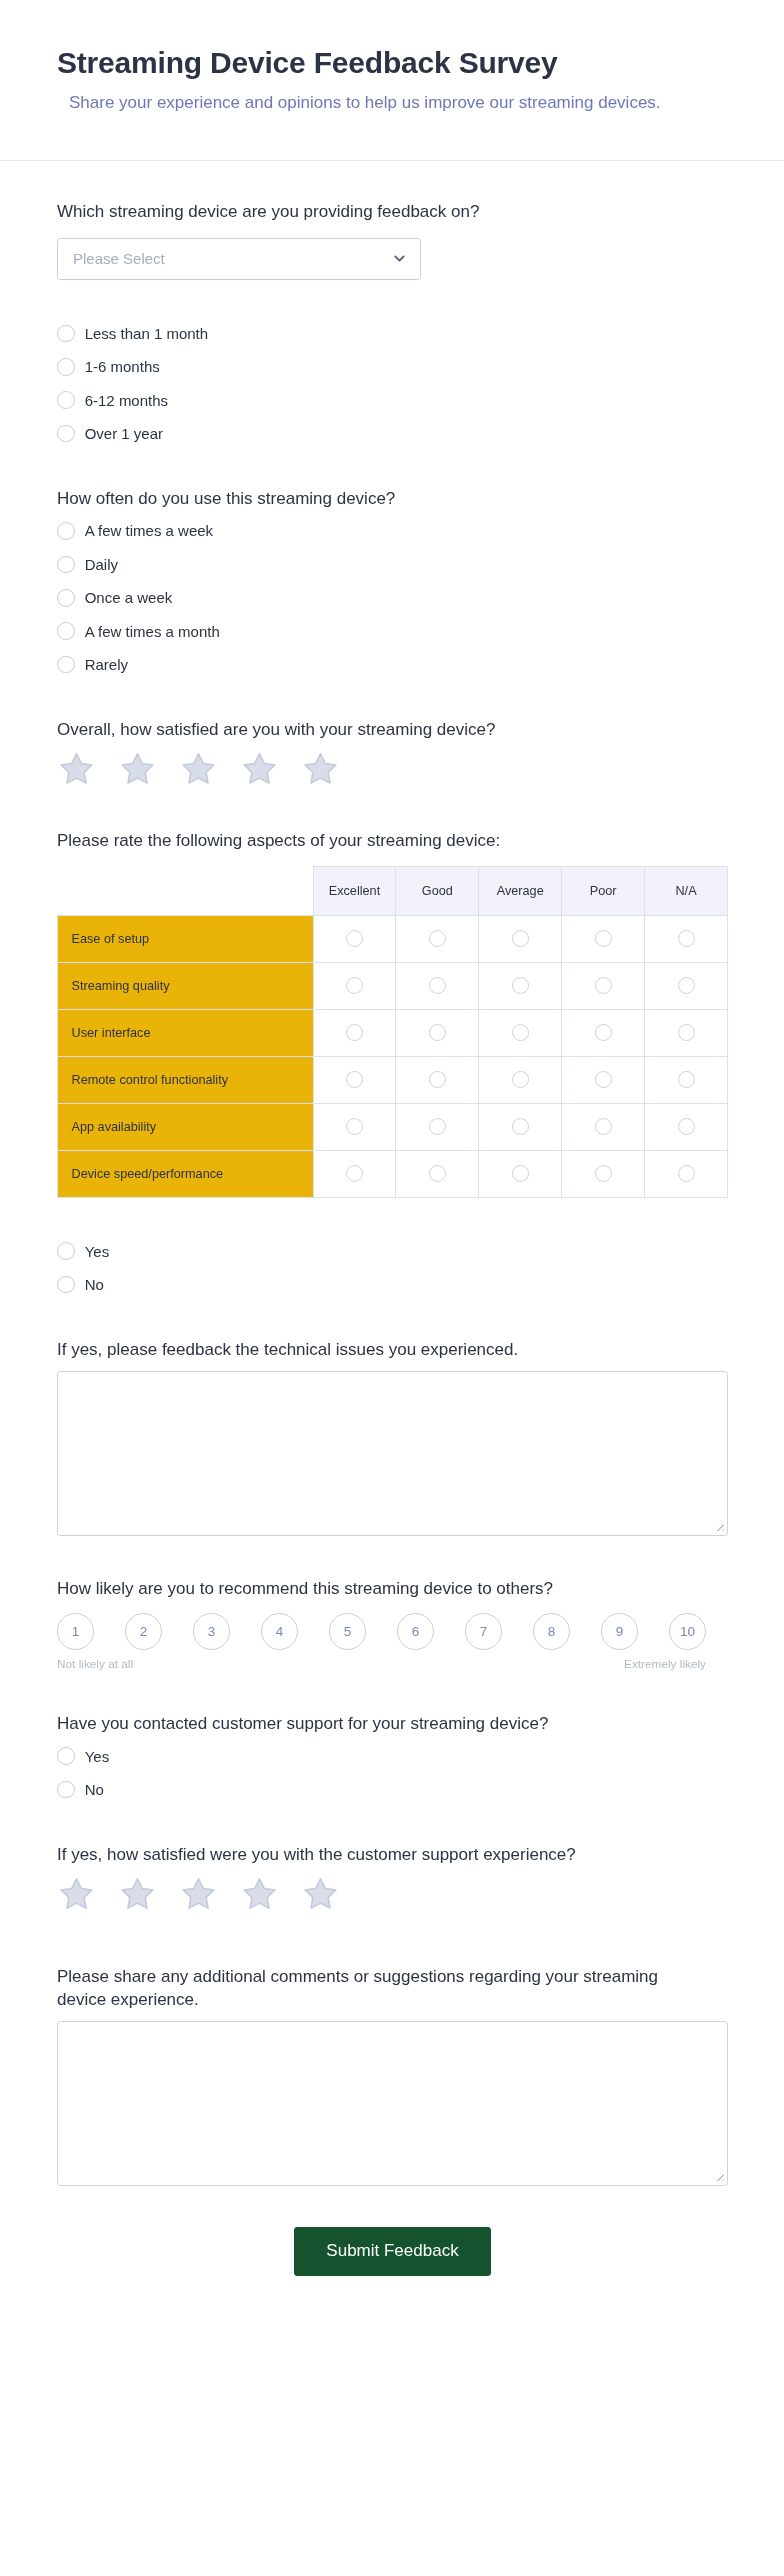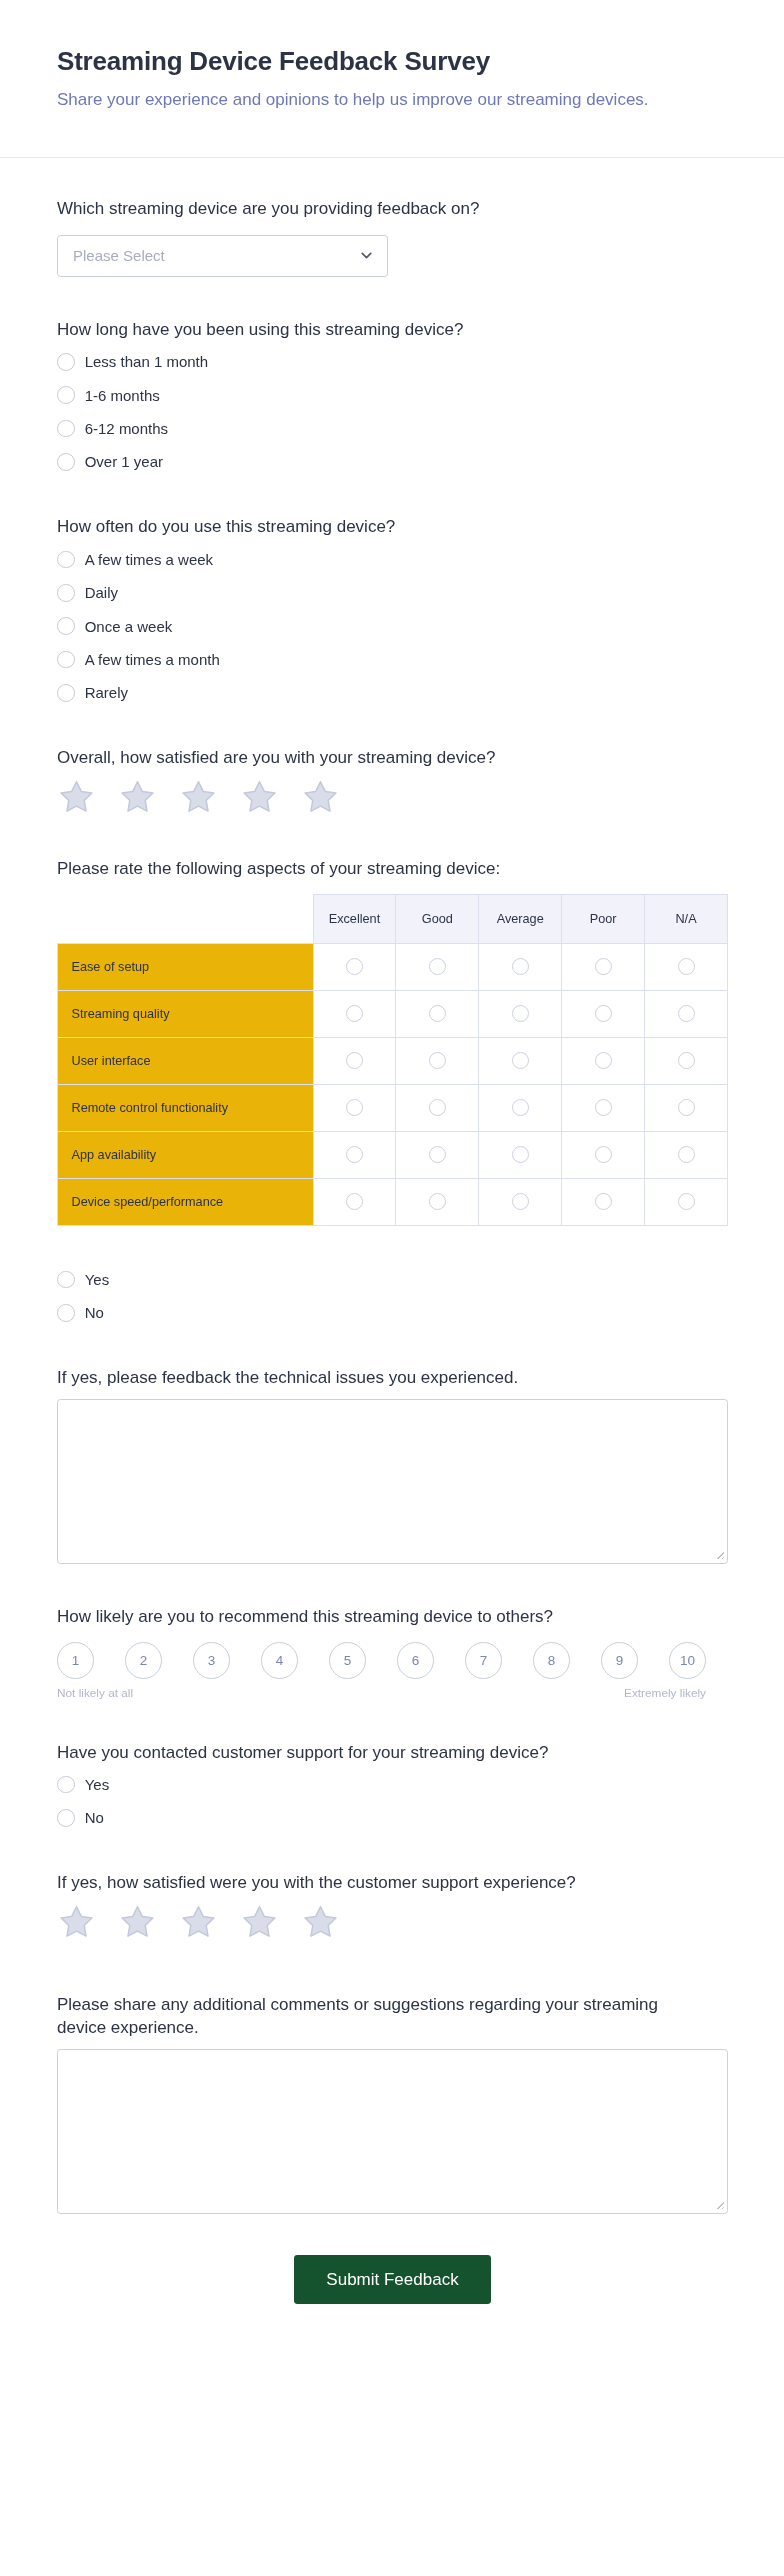--- a/index.html
+++ b/index.html
@@ -6,27 +6,27 @@
   body {
     width: 785px;
     min-height: 2576px;
     font-family: "Liberation Sans", "DejaVu Sans", sans-serif;
     color: #2c3345;
     box-sizing: border-box;
   }
   .form-header { padding: 46px 57px 0 57px; }
   .form-title {
     margin: 0 0 11.8px 0;
-    font-size: 26px;
+    font-size: 30px;
     font-weight: 700;
     color: #2c3345;
     letter-spacing: -0.2px;
   }
   .form-subtitle {
-    margin: 0 0 46px 0;
+    margin: 0 0 46px 12px;
     font-size: 17px;
     line-height: 1.3;
     color: #6e78b8;
     font-weight: 400;
   }
   .header-divider {
     border: none;
     border-top: 0.8px solid #e7e9f1;
     margin: 0;
   }
@@ -38,21 +38,21 @@
     font-size: 17px;
     line-height: 23px;
     font-weight: 500;
     color: #2c3345;
   }
   .q-label.narrow { max-width: 641px; }
 
   
   .select {
     margin-top: 15px;
-    width: 331px;
+    width: 364px;
     height: 42px;
     border: 0.8px solid #c9cedb;
     border-radius: 3.4px;
     background: #fff;
     display: flex;
     align-items: center;
     justify-content: space-between;
     padding: 0 11.8px 0 15px;
     box-sizing: border-box;
     cursor: pointer;
@@ -215,21 +215,20 @@
       <label class="q-label">Which streaming device are you providing feedback on?</label>
       <div class="select">
         <span class="select-placeholder">Please Select</span>
         <svg width="17" height="17" viewBox="0 0 20 20">
           <path d="M5 7.5l5 5 5-5" fill="none" stroke="#525a6b" stroke-width="2" stroke-linecap="round" stroke-linejoin="round"></path>
         </svg>
       </div>
     </section>
 
     <section class="q">
-      <label class="q-label">How long have you been using this streaming device?</label>
       <div class="options">
         <label class="option">
           <span class="radio"></span>
           <span class="option-text">Less than 1 month</span>
         </label>
         <label class="option">
           <span class="radio"></span>
           <span class="option-text">1-6 months</span>
         </label>
         <label class="option">

